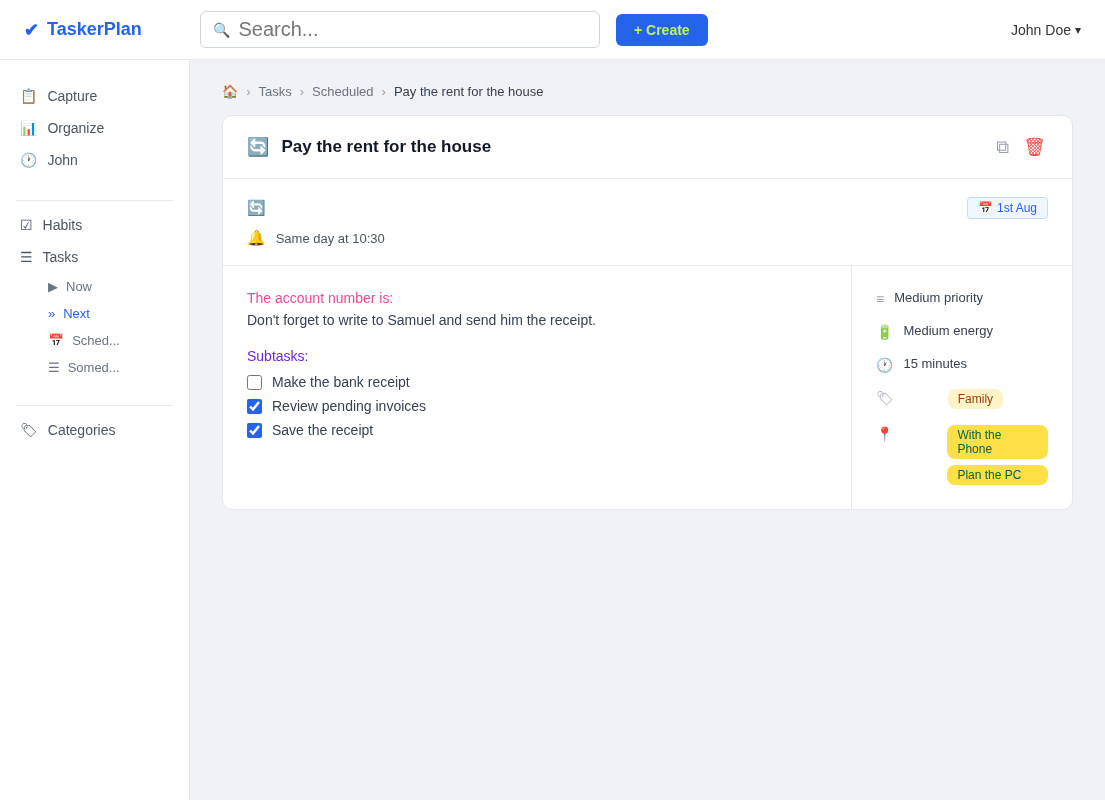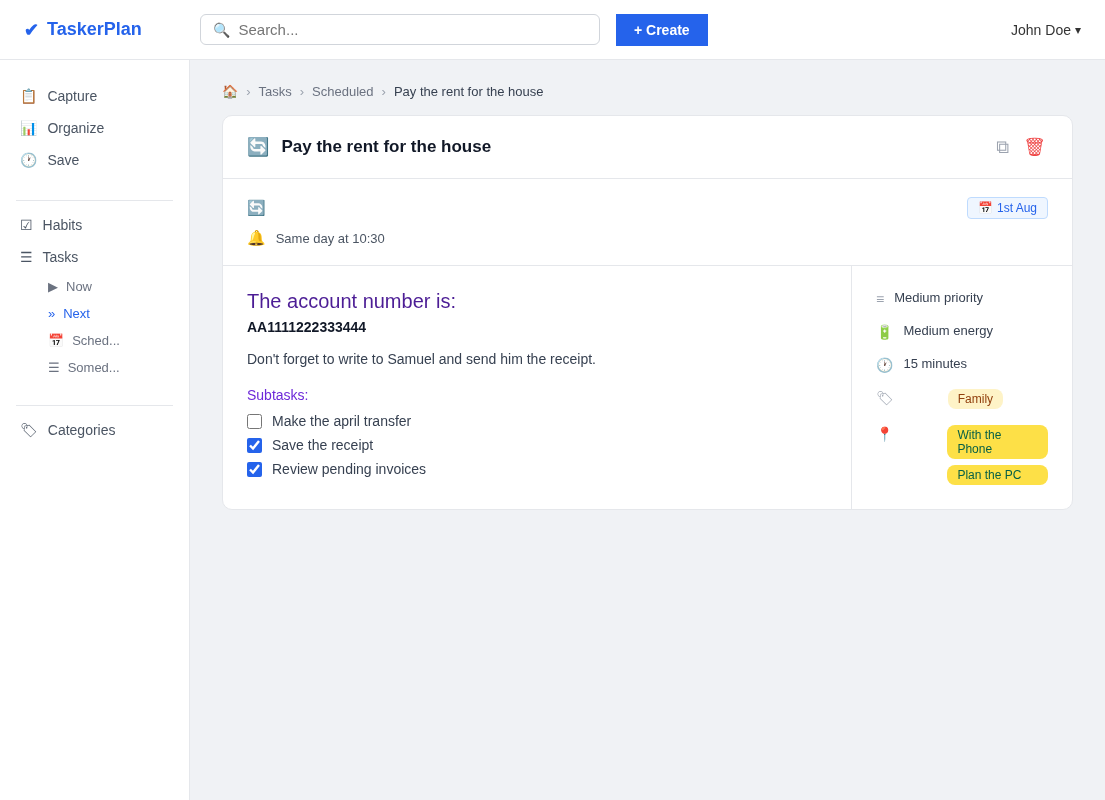--- a/index.html
+++ b/index.html
@@ -2,23 +2,23 @@
 <html><head>
   <meta charset="utf-8">
   <style>
     * { box-sizing: border-box; margin: 0; padding: 0; }
     body { font-family: -apple-system, BlinkMacSystemFont, 'Segoe UI', sans-serif; background: #f0f2f5; color: #333; font-size: 14px; }
 
     
     .header { background: #fff; height: 60px; display: flex; align-items: center; padding: 0 24px; border-bottom: 1px solid #e5e7eb; gap: 16px; }
     .logo { display: flex; align-items: center; gap: 8px; font-weight: 700; font-size: 18px; color: #2563eb; min-width: 160px; }
     .search-bar { flex: 1; max-width: 400px; display: flex; align-items: center; border: 1px solid #d1d5db; border-radius: 6px; padding: 6px 12px; gap: 8px; background: #fff; }
-    .search-bar input { border: none; outline: none; flex: 1; color: #0369a1; font-size: 15px; background: transparent; }
+    .search-bar input { border: none; outline: none; flex: 1; color: #0369a1; font-size: 20px; background: transparent; }
     .search-icon-svg { color: #9ca3af; }
-    .create-btn { background: #2563eb; color: #ffffff; border: none; border-radius: 0; padding: 8px 18px; font-size: 14px; font-weight: 600; cursor: pointer; display: flex; align-items: center; gap: 6px; }
+    .create-btn { background: #2563eb; color: #bef264; border: none; border-radius: 6px; padding: 8px 18px; font-size: 14px; font-weight: 600; cursor: pointer; display: flex; align-items: center; gap: 6px; }
     .user-menu { margin-left: auto; display: flex; align-items: center; gap: 4px; cursor: pointer; font-weight: 500; justify-content: space-between; }
 
     
     .layout { display: flex; height: calc(100vh - 60px); }
 
     
     .sidebar { width: 190px; background: #fff; border-right: 1px solid #e5e7eb; padding: 20px 0; flex-shrink: 0; }
     .sidebar-section { margin-bottom: 24px; }
     .sidebar-item { display: flex; align-items: center; gap: 10px; padding: 8px 20px; cursor: pointer; color: #4b5563; font-size: 14px; border-radius: 0; }
     .sidebar-divider { height: 1px; background: #e5e7eb; margin: 8px 16px; }
@@ -42,21 +42,21 @@
     .icon-btn { background: none; border: none; cursor: pointer; color: #9ca3af; font-size: 18px; padding: 2px; }
     .icon-btn.delete { color: #ef4444; }
 
     .task-meta { padding: 18px 24px; border-bottom: 1px solid #e5e7eb; display: flex; flex-direction: column; gap: 10px; }
     .meta-row { display: flex; align-items: center; gap: 10px; color: #4b5563; font-size: 13px; }
     .meta-icon { color: #9ca3af; font-size: 15px; }
     .date-badge { background: #eff6ff; color: #2563eb; border: 1px solid #bfdbfe; border-radius: 4px; padding: 3px 10px; font-size: 12px; font-weight: 500; display: flex; align-items: center; gap: 4px; margin-left: auto; }
 
     .task-body { display: flex; }
     .task-content { flex: 1; padding: 24px; border-right: 1px solid #e5e7eb; }
-    .task-description { color: #4c1d95; font-size: 20px; margin-bottom: 6px; }
+    .task-description { color: #ec4899; font-size: 14px; margin-bottom: 6px; }
     .task-account { font-weight: 700; font-size: 14px; color: #111827; margin-bottom: 16px; }
     .task-note { color: #374151; font-size: 14px; margin-bottom: 20px; }
     .subtasks-title { font-size: 14px; color: #6d28d9; font-weight: 500; margin-bottom: 10px; }
     .subtask { display: flex; align-items: center; gap: 10px; margin-bottom: 8px; font-size: 14px; color: #374151; }
     .subtask input[type=checkbox] { width: 15px; height: 15px; accent-color: #2563eb; cursor: pointer; }
 
     .task-sidebar { width: 220px; padding: 24px; display: flex; flex-direction: column; gap: 16px; }
     .task-attr { display: flex; align-items: flex-start; gap: 10px; font-size: 13px; color: #374151; }
     .task-attr-icon { color: #9ca3af; font-size: 14px; margin-top: 1px; flex-shrink: 0; }
     .task-attr-value { display: flex; flex-direction: column; gap: 6px; }
@@ -92,21 +92,21 @@
       <div class="sidebar-item">
         <span>📋</span>
         <span>Capture</span>
       </div>
       <div class="sidebar-item">
         <span>📊</span>
         <span>Organize</span>
       </div>
       <div class="sidebar-item">
         <span>🕐</span>
-        <span>Save</span>
+        <span>John</span>
       </div>
     </div>
     <div class="sidebar-divider"></div>
     <div class="sidebar-section">
       <div class="sidebar-item">
         <span>☑</span>
         <span>Habits</span>
       </div>
       <div class="sidebar-item">
         <span>☰</span>
@@ -172,34 +172,33 @@
         <div class="meta-row">
           <span class="meta-icon">🔔</span>
           <span>Same day at 10:30</span>
         </div>
       </div>
 
       <div class="task-body">
 
         <div class="task-content">
           <p class="task-description">The account number is:</p>
-          <p class="task-account">AA1111222333444</p>
           <p class="task-note">Don't forget to write to Samuel and send him the receipt.</p>
           <p class="subtasks-title">Subtasks:</p>
           <div class="subtask">
             <input type="checkbox" style="">
-            <span>Make the april transfer</span>
+            <span>Make the bank receipt</span>
+          </div>
+          <div class="subtask">
+            <input type="checkbox" checked="" style="">
+            <span>Review pending invoices</span>
           </div>
           <div class="subtask">
             <input type="checkbox" checked="" style="">
             <span>Save the receipt</span>
-          </div>
-          <div class="subtask">
-            <input type="checkbox" checked="" style="">
-            <span>Review pending invoices</span>
           </div>
         </div>
 
         <div class="task-sidebar">
           <div class="task-attr">
             <span class="task-attr-icon">≡</span>
             <span>Medium priority</span>
           </div>
           <div class="task-attr">
             <span class="task-attr-icon">🔋</span>

